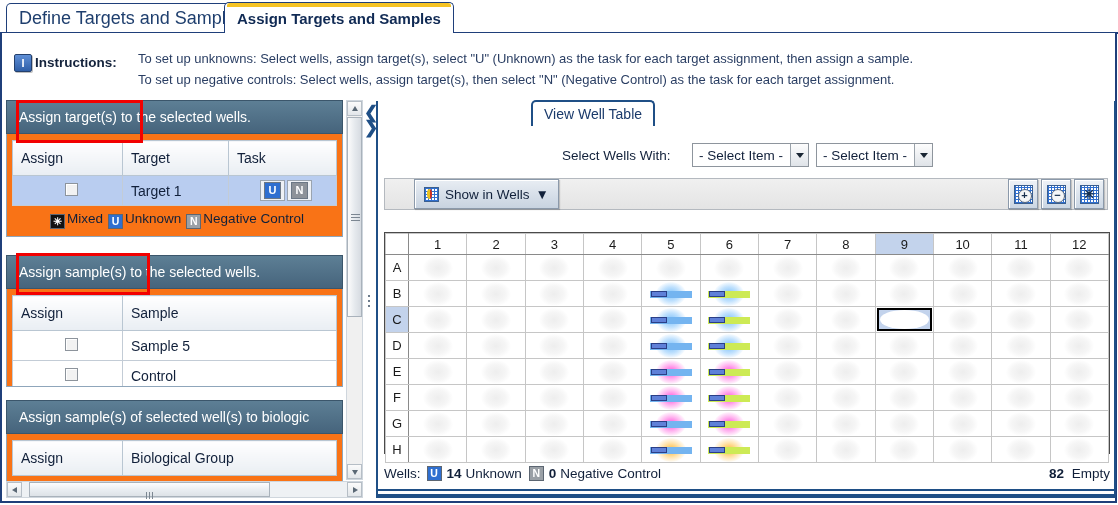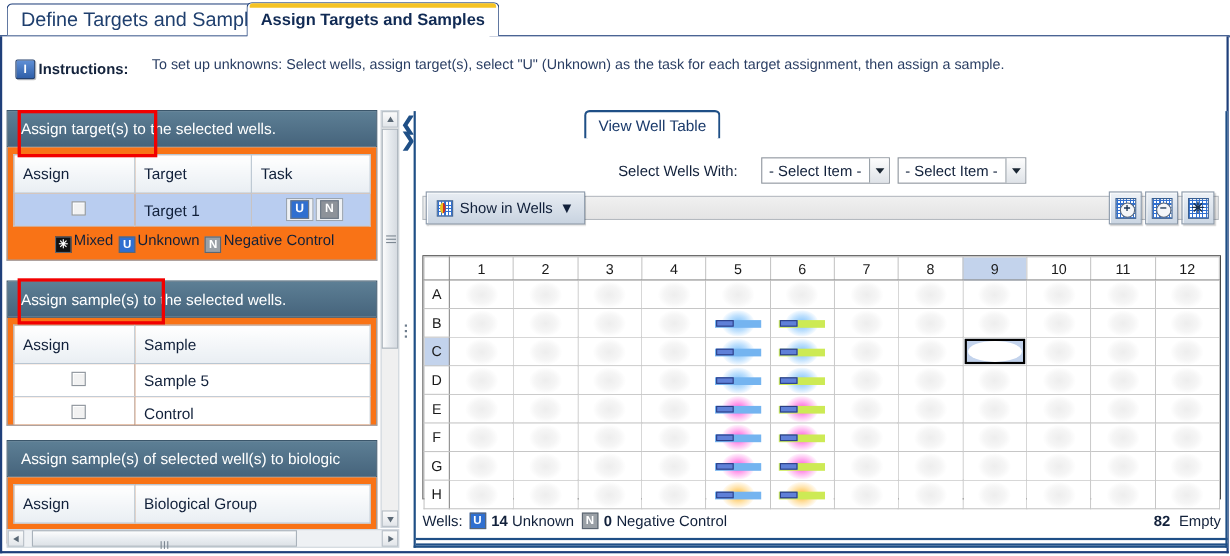--- a/index.html
+++ b/index.html
@@ -200,25 +200,25 @@
     width:18px;height:22px;box-sizing:border-box;
     background:linear-gradient(#fdfdfd,#dfe3e8);
     border-left:1px solid #9aa2aa;
     display:flex;align-items:center;justify-content:center;
   }
   .ddl .arrow::after{content:"";width:0;height:0;border-left:4px solid transparent;border-right:4px solid transparent;border-top:5px solid #1a2633;}
   .ddl#d1{left:316px;width:117px;}
   .ddl#d2{left:440px;width:117px;}
 
   .toolbar{
-    position:absolute;left:384px;top:178px;width:724px;height:22px;
+    position:absolute;left:384px;top:178px;width:724px;height:32px;
     box-sizing:border-box;
     background:linear-gradient(#f0f0f0,#e4e4e4);
     border:1px solid #b4b9bf;
-    display:flex;align-items:center;
+    display:flex;align-items:center;padding-left:27px;
   }
   .tbtn{
     box-sizing:border-box;height:30px;margin-left:2px;
     background:linear-gradient(#e8edf3,#c8d3e0);
     border:1px solid #8b99aa;
     box-shadow:inset 1px 1px 0 #ffffff, 1px 1px 1px rgba(0,0,0,.18);
     display:flex;align-items:center;gap:6px;padding:0 9px;
     font-size:13.5px;color:#11203a;white-space:nowrap;cursor:pointer;
   }
   .gridicon{
@@ -339,20 +339,21 @@
   </div>
   <div class="tabline-cover"></div>
 
   <div class="bodyframe"></div>
 
   <div class="instr">
     <div class="instr-icon">I</div>
     <div class="instr-label">Instructions:</div>
     <div class="instr-lines">
       <div>To set up unknowns: Select wells, assign target(s), select "U" (Unknown) as the task for each target assignment, then assign a sample.</div>
+      <div>To set up negative controls: Select wells, assign target(s), then select "N" (Negative Control) as the task for each target assignment.</div>
     </div>
   </div>
 
   <div class="leftpanel">
 
     <div class="sec" style="top:0;">
       <div class="sec-head">Assign target(s) to the selected wells.</div>
       <div class="sec-body" style="height:103px;">
         <table class="tbl">
           <colgroup>

